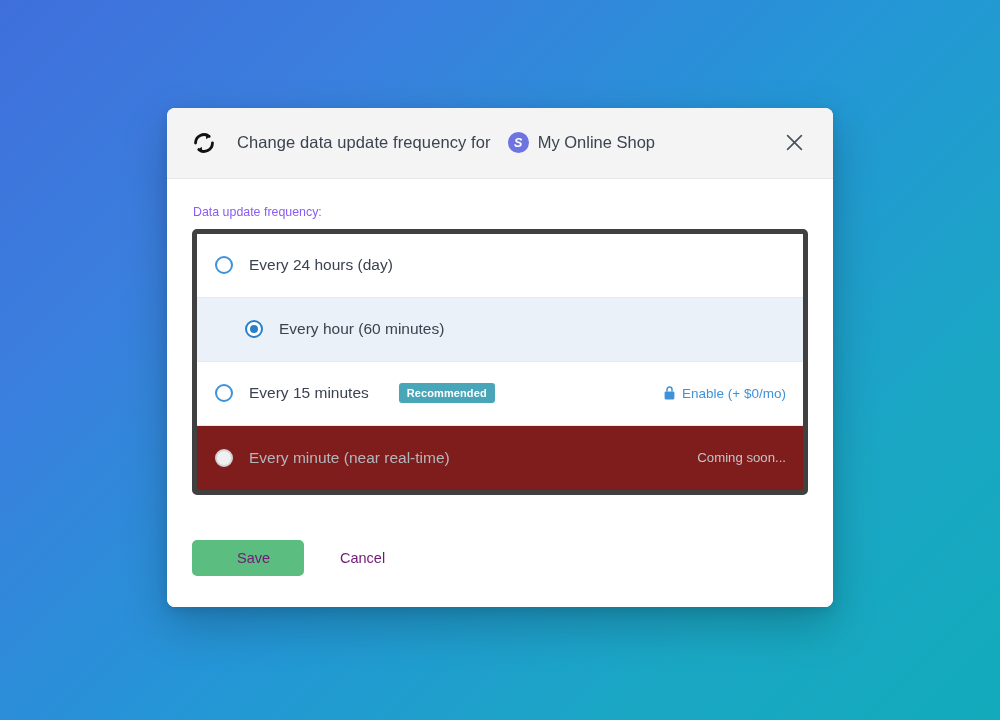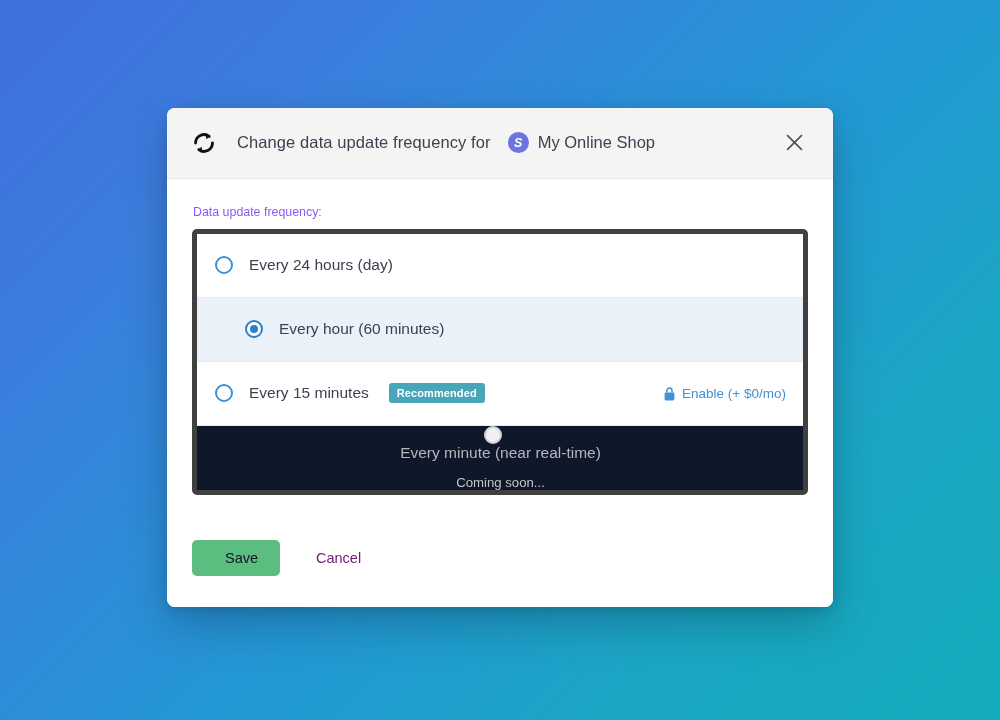--- a/index.html
+++ b/index.html
@@ -127,23 +127,22 @@
     padding: 0 17px 0 18px;
     border-bottom: 1px solid #e8e9eb;
     background: #ffffff;
     cursor: pointer;
   }
   .option-row:last-child { border-bottom: none; }
 
   .option-row.selected { background: #eaf1f8; padding-left: 48px; }
 
   .option-row.disabled {
-    background: #0f172a;
+    background: #7f1d1d;
     cursor: default;
-    flex-direction: column;
   }
 
   
   .radio {
     width: 18px;
     height: 18px;
     border-radius: 50%;
     border: 2px solid #3d92d9;
     flex: 0 0 18px;
     margin-right: 16px;
@@ -174,30 +173,30 @@
   .option-row.disabled .option-label { color: #b4b6ba; }
 
   .badge {
     display: inline-block;
     background: #49a6b8;
     color: #ffffff;
     font-size: 11px;
     font-weight: bold;
     padding: 4px 8px 4px 8px;
     border-radius: 3px;
-    margin-left: 20px;
+    margin-left: 30px;
     letter-spacing: .1px;
     vertical-align: middle;
   }
 
   .row-spacer { flex: 1 1 auto; }
 
   .enable-link {
     display: flex;
-    align-items: flex-end;
+    align-items: flex-start;
     color: #3d92d9;
     font-size: 13.5px;
     cursor: pointer;
     white-space: nowrap;
   }
   .lock-icon {
     width: 11px;
     height: 14px;
     margin-right: 7px;
     flex: 0 0 11px;
@@ -213,26 +212,26 @@
   
   .modal-footer {
     display: flex;
     align-items: center;
     padding: 45px 25px 31px 25px;
     background: #ffffff;
   }
 
   .save-button {
     background: #5bbd7f;
-    color: #0f172a;
+    color: #701a75;
     font-size: 14.5px;
     font-family: "Liberation Sans", sans-serif;
     border: none;
     border-radius: 5px;
-    width: 88px;
+    width: 112px;
     height: 36px;
     cursor: pointer;
     padding-left: 11px;
   }
 
   .cancel-button {
     background: transparent;
     border: none;
     color: #701a75;
     font-size: 14.5px;

